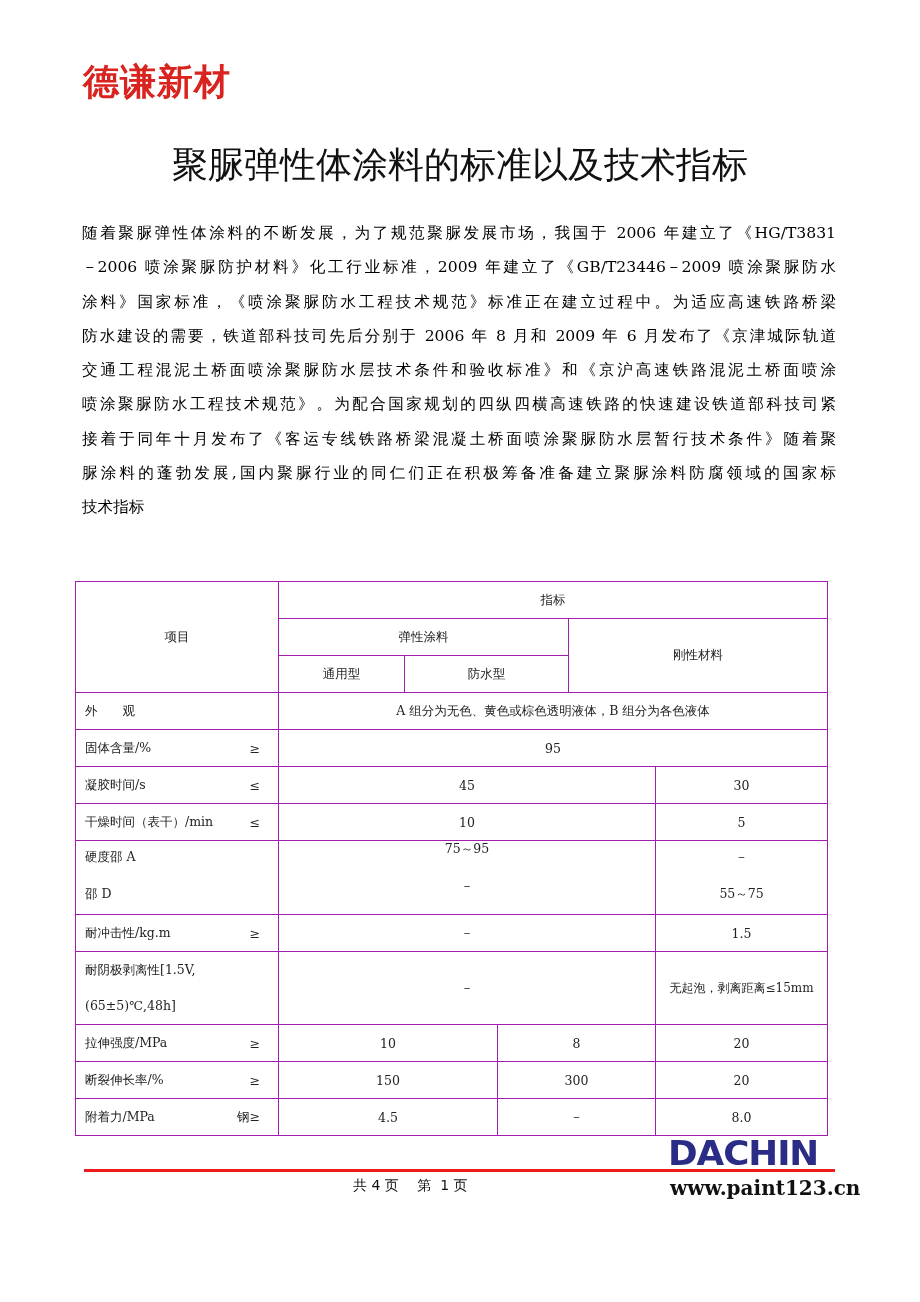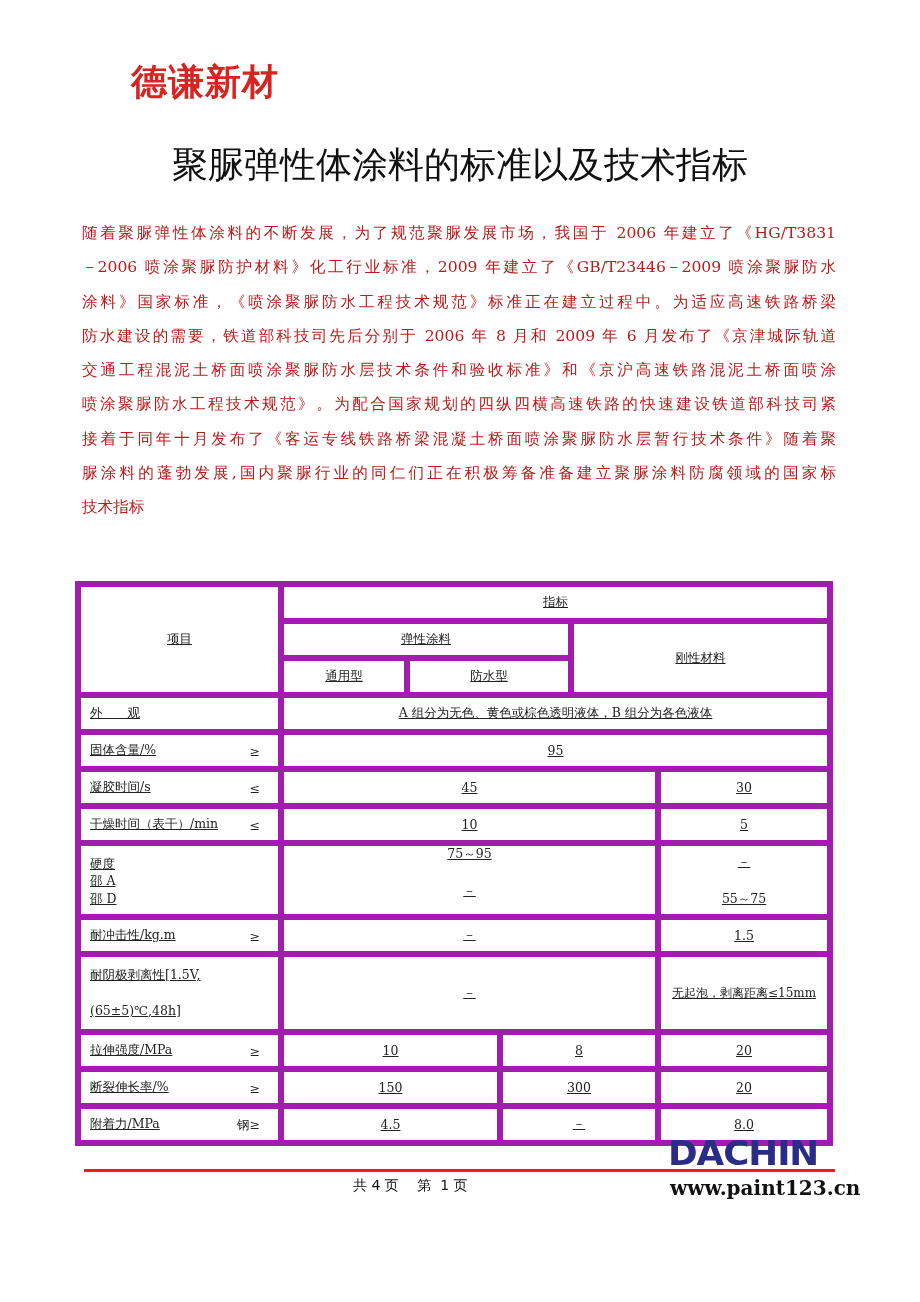--- a/index.html
+++ b/index.html
@@ -1,31 +1,31 @@
 <!DOCTYPE html>
 <html><head>
 <meta charset="utf-8">
 <style>
   html, body { margin: 0; padding: 0; background: #ffffff; }
   body { width: 920px; height: 1302px; position: relative; overflow: hidden;
          font-family: "DejaVu Serif", "Liberation Serif", serif; color: #111; }
   .logo-cn { position: absolute; left: 83px; top: 62px; font-family: "DejaVu Sans", sans-serif;
-             font-weight: bold; font-size: 36px; color: #d9231f; letter-spacing: 1px; line-height: 40px; margin-left: 48px; }
+             font-weight: bold; font-size: 36px; color: #d9231f; letter-spacing: 1px; line-height: 40px; }
   .title { position: absolute; left: 0; width: 920px; top: 143px; text-align: center;
            font-family: "DejaVu Sans", sans-serif; font-size: 36px; line-height: 44px; color: #111; }
   .body-text { position: absolute; left: 82px; top: 216px; width: 754px;
-               font-size: 15.6px; line-height: 34.3px; text-align: justify; color: #b91c1c; }
+               font-size: 15.6px; line-height: 34.3px; text-align: justify; color: #000000; }
   .body-text span.line { display: block; white-space: nowrap; text-align-last: justify; }
   .body-text span.line.last { text-align-last: left; }
   table.spec { position: absolute; left: 75px; top: 581px; width: 752px; border-collapse: collapse;
                font-size: 12.5px; color: #222; table-layout: fixed; }
-  table.spec td { border: 6px solid #a21caf; text-align: center; vertical-align: middle; padding: 0; text-decoration: underline; }
+  table.spec td { border: 1px solid #a21caf; text-align: center; vertical-align: middle; padding: 0; }
   table.spec td.item { text-align: left; padding-left: 9px; position: relative; }
   .op { position: absolute; right: 18px; top: 50%; transform: translateY(-50%); }
-  .hard-row { display: flex; justify-content: center; padding-right: 18px; flex-direction: column; }
+  .hard-row { display: flex; justify-content: flex-start; padding-right: 18px; }
   .logo-en { position: absolute; left: 668px; top: 1135px; font-family: "DejaVu Sans", sans-serif;
              font-weight: bold; font-size: 34px; color: #2a2c86; letter-spacing: -1px; line-height: 36px; transform: scaleX(1.05); transform-origin: left; }
   .footer-rule { position: absolute; left: 84px; top: 1169px; width: 751px; height: 3px; background: #ee1c1c; }
   .pager { position: absolute; left: 353px; top: 1177px; font-family: "DejaVu Sans", sans-serif;
            font-weight: normal; font-size: 14px; color: #111; white-space: pre; }
   .site { position: absolute; left: 670px; top: 1176px; font-family: "DejaVu Serif", serif;
           font-weight: bold; font-size: 20px; color: #111; }
 </style>
 </head>
 <body>

